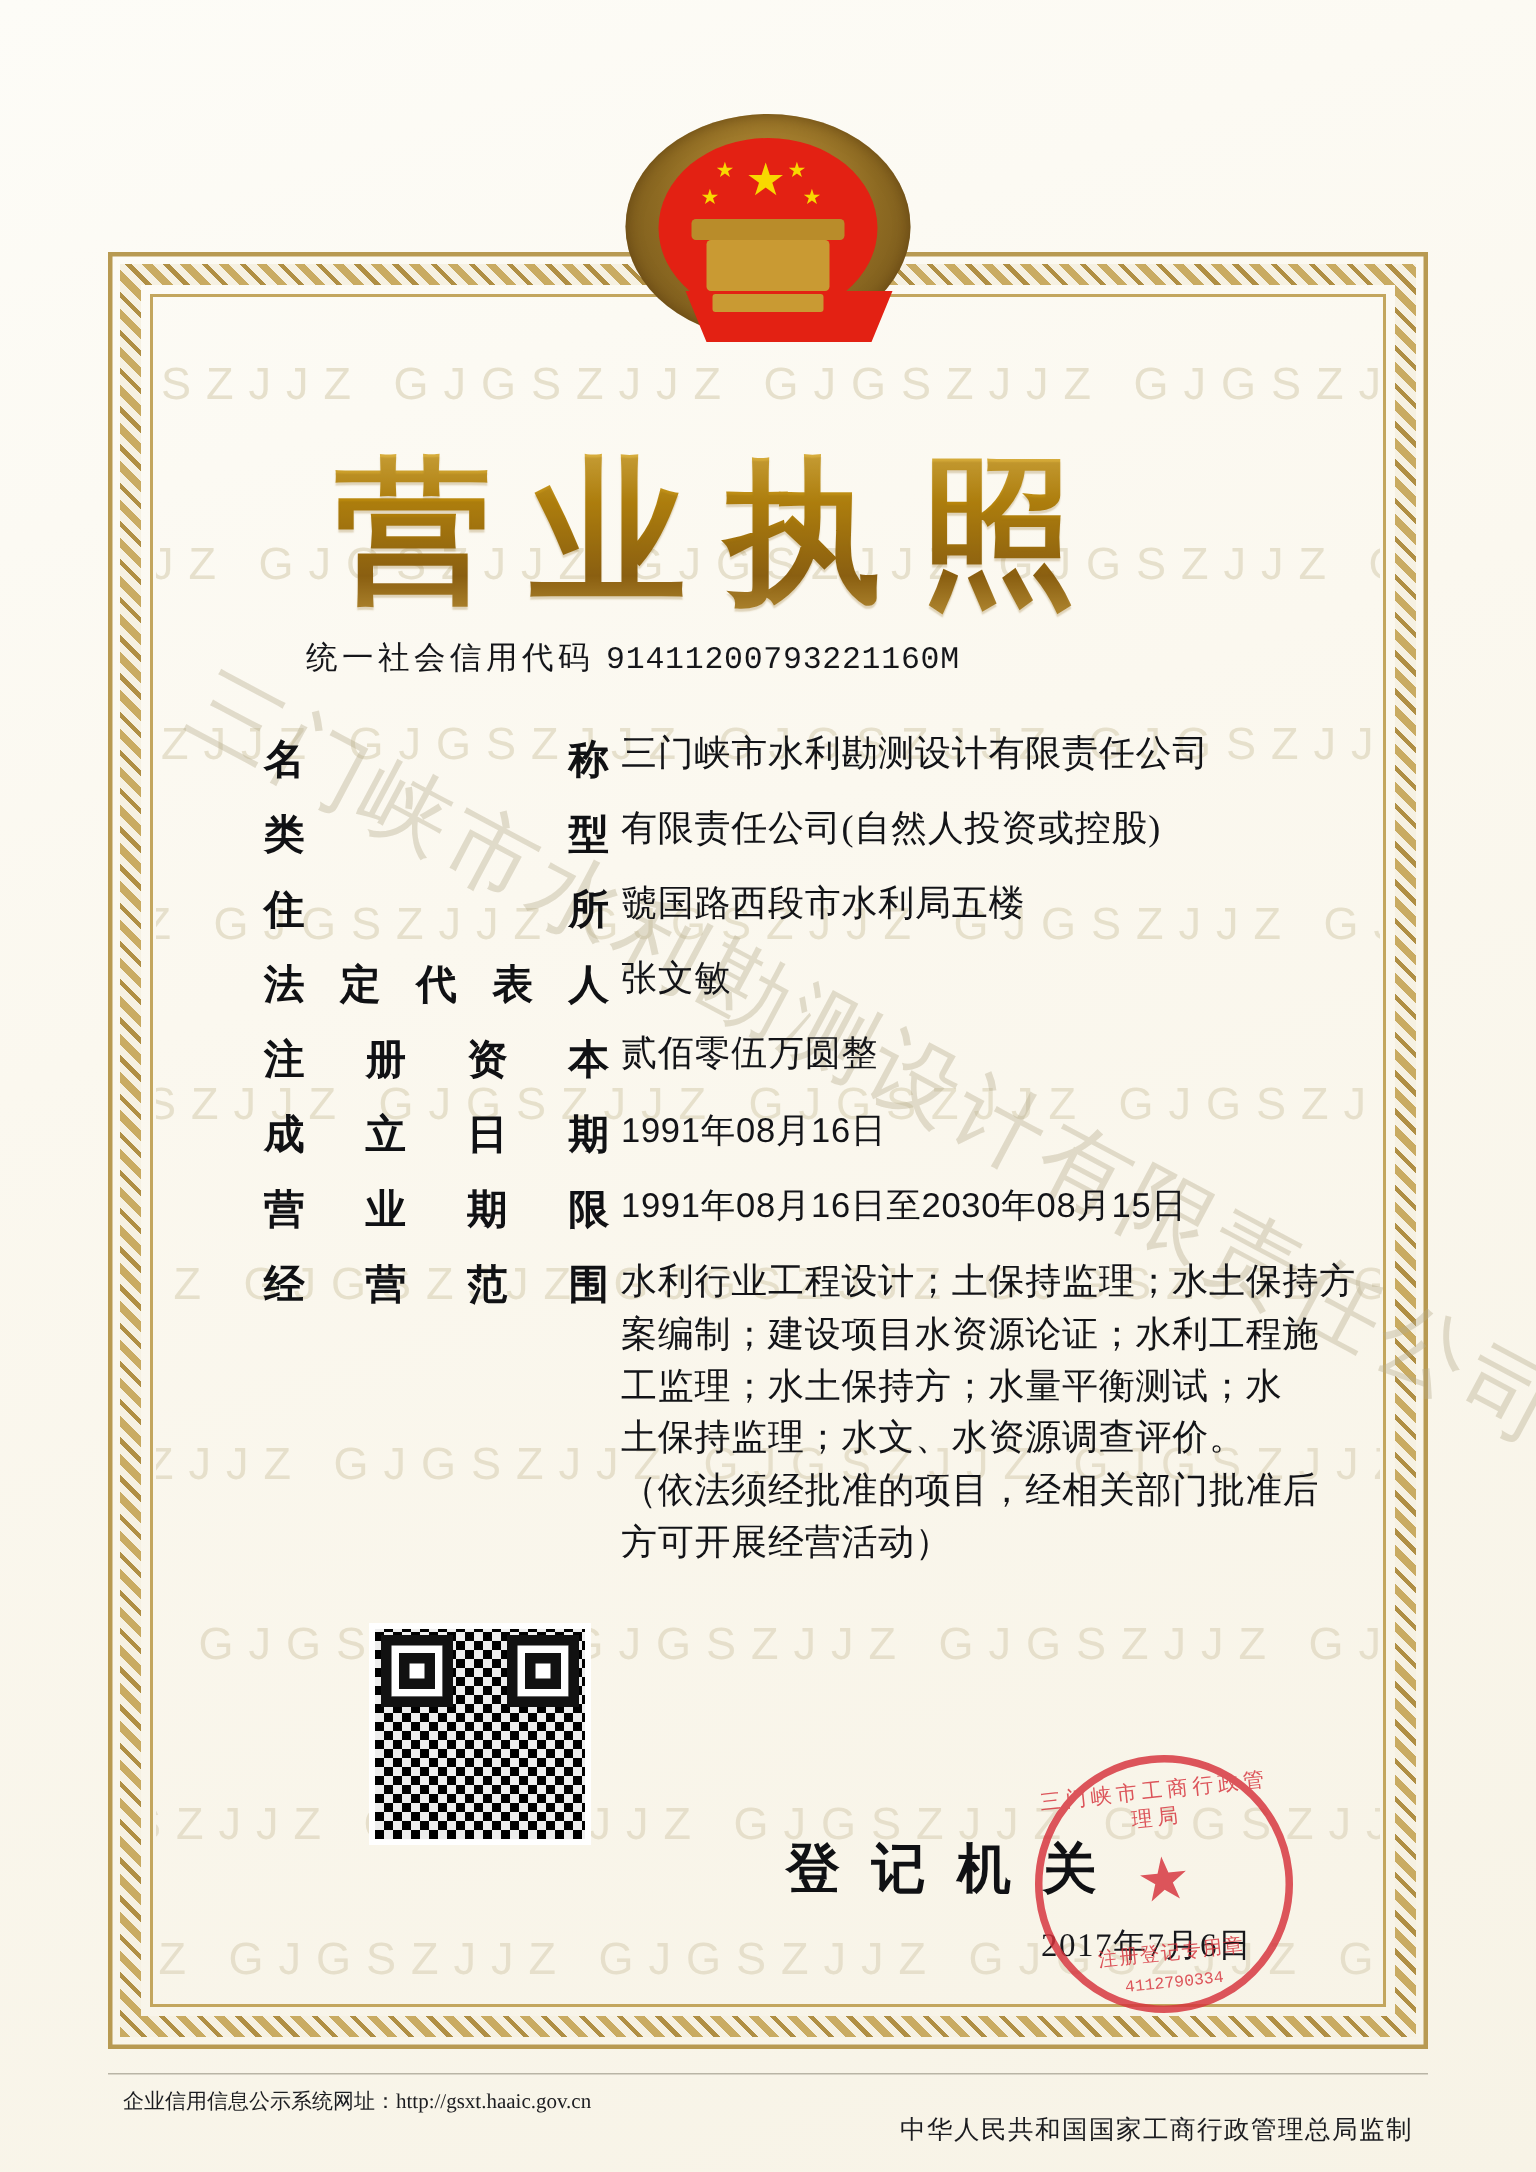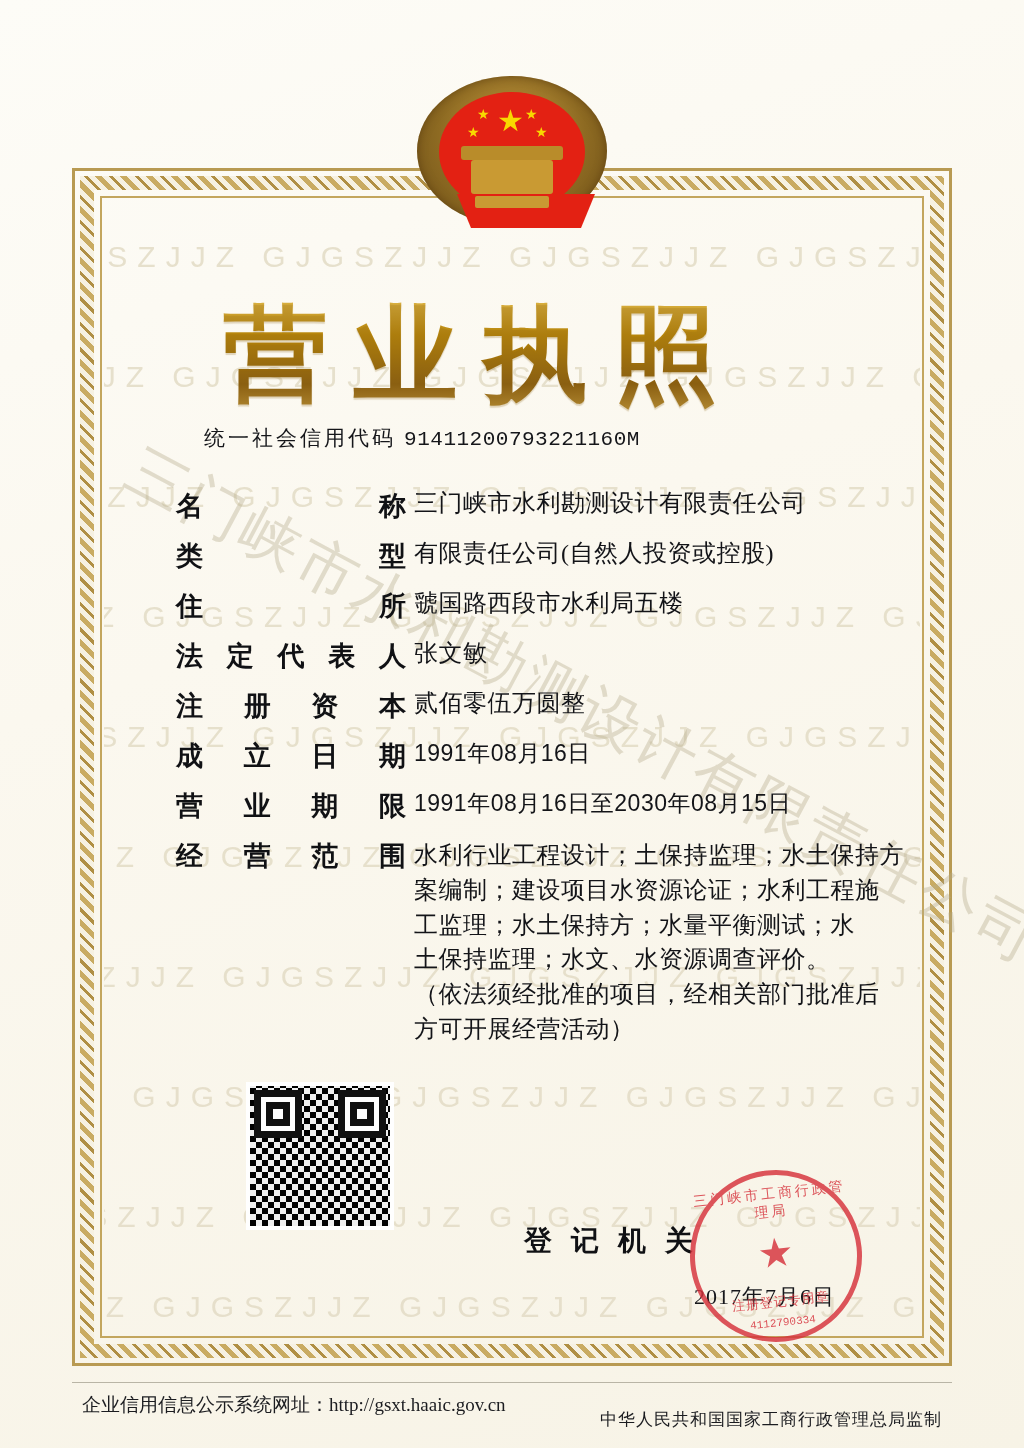--- a/index.html
+++ b/index.html
@@ -252,21 +252,21 @@
     background: #fff;
     box-shadow: inset 0 0 0 5px #fff, inset 0 0 0 12px #111;
   }
   #qr-code:before { left: 4px; top: 4px; }
   #qr-code:after { right: 4px; top: 4px; }
 
   
   #registrar-label {
     position: absolute;
     left: 524px; top: 1222px;
-    font-size: 28px;
+    font-size: 36px;
     font-weight: bold;
     letter-spacing: 6px;
     color: #101114;
     font-family: "Liberation Serif", serif;
   }
   #issue-date {
     position: absolute;
     left: 694px; top: 1282px;
     font-size: 22px;
     color: #16171b;
@@ -323,21 +323,21 @@
   
   #footer-divider {
     position: absolute;
     left: 72px; top: 1382px;
     width: 880px;
     border-top: 1px solid #b9b5a6;
   }
   #footer-left {
     position: absolute;
     left: 82px; top: 1392px;
-    font-size: 19px;
+    font-size: 14px;
     color: #1b1c20;
     font-family: "Liberation Serif", serif;
   }
   #footer-right {
     position: absolute;
     right: 82px; top: 1390px;
     font-size: 17px;
     color: #1b1c20;
     font-family: "Liberation Serif", serif;
     letter-spacing: 1px;

